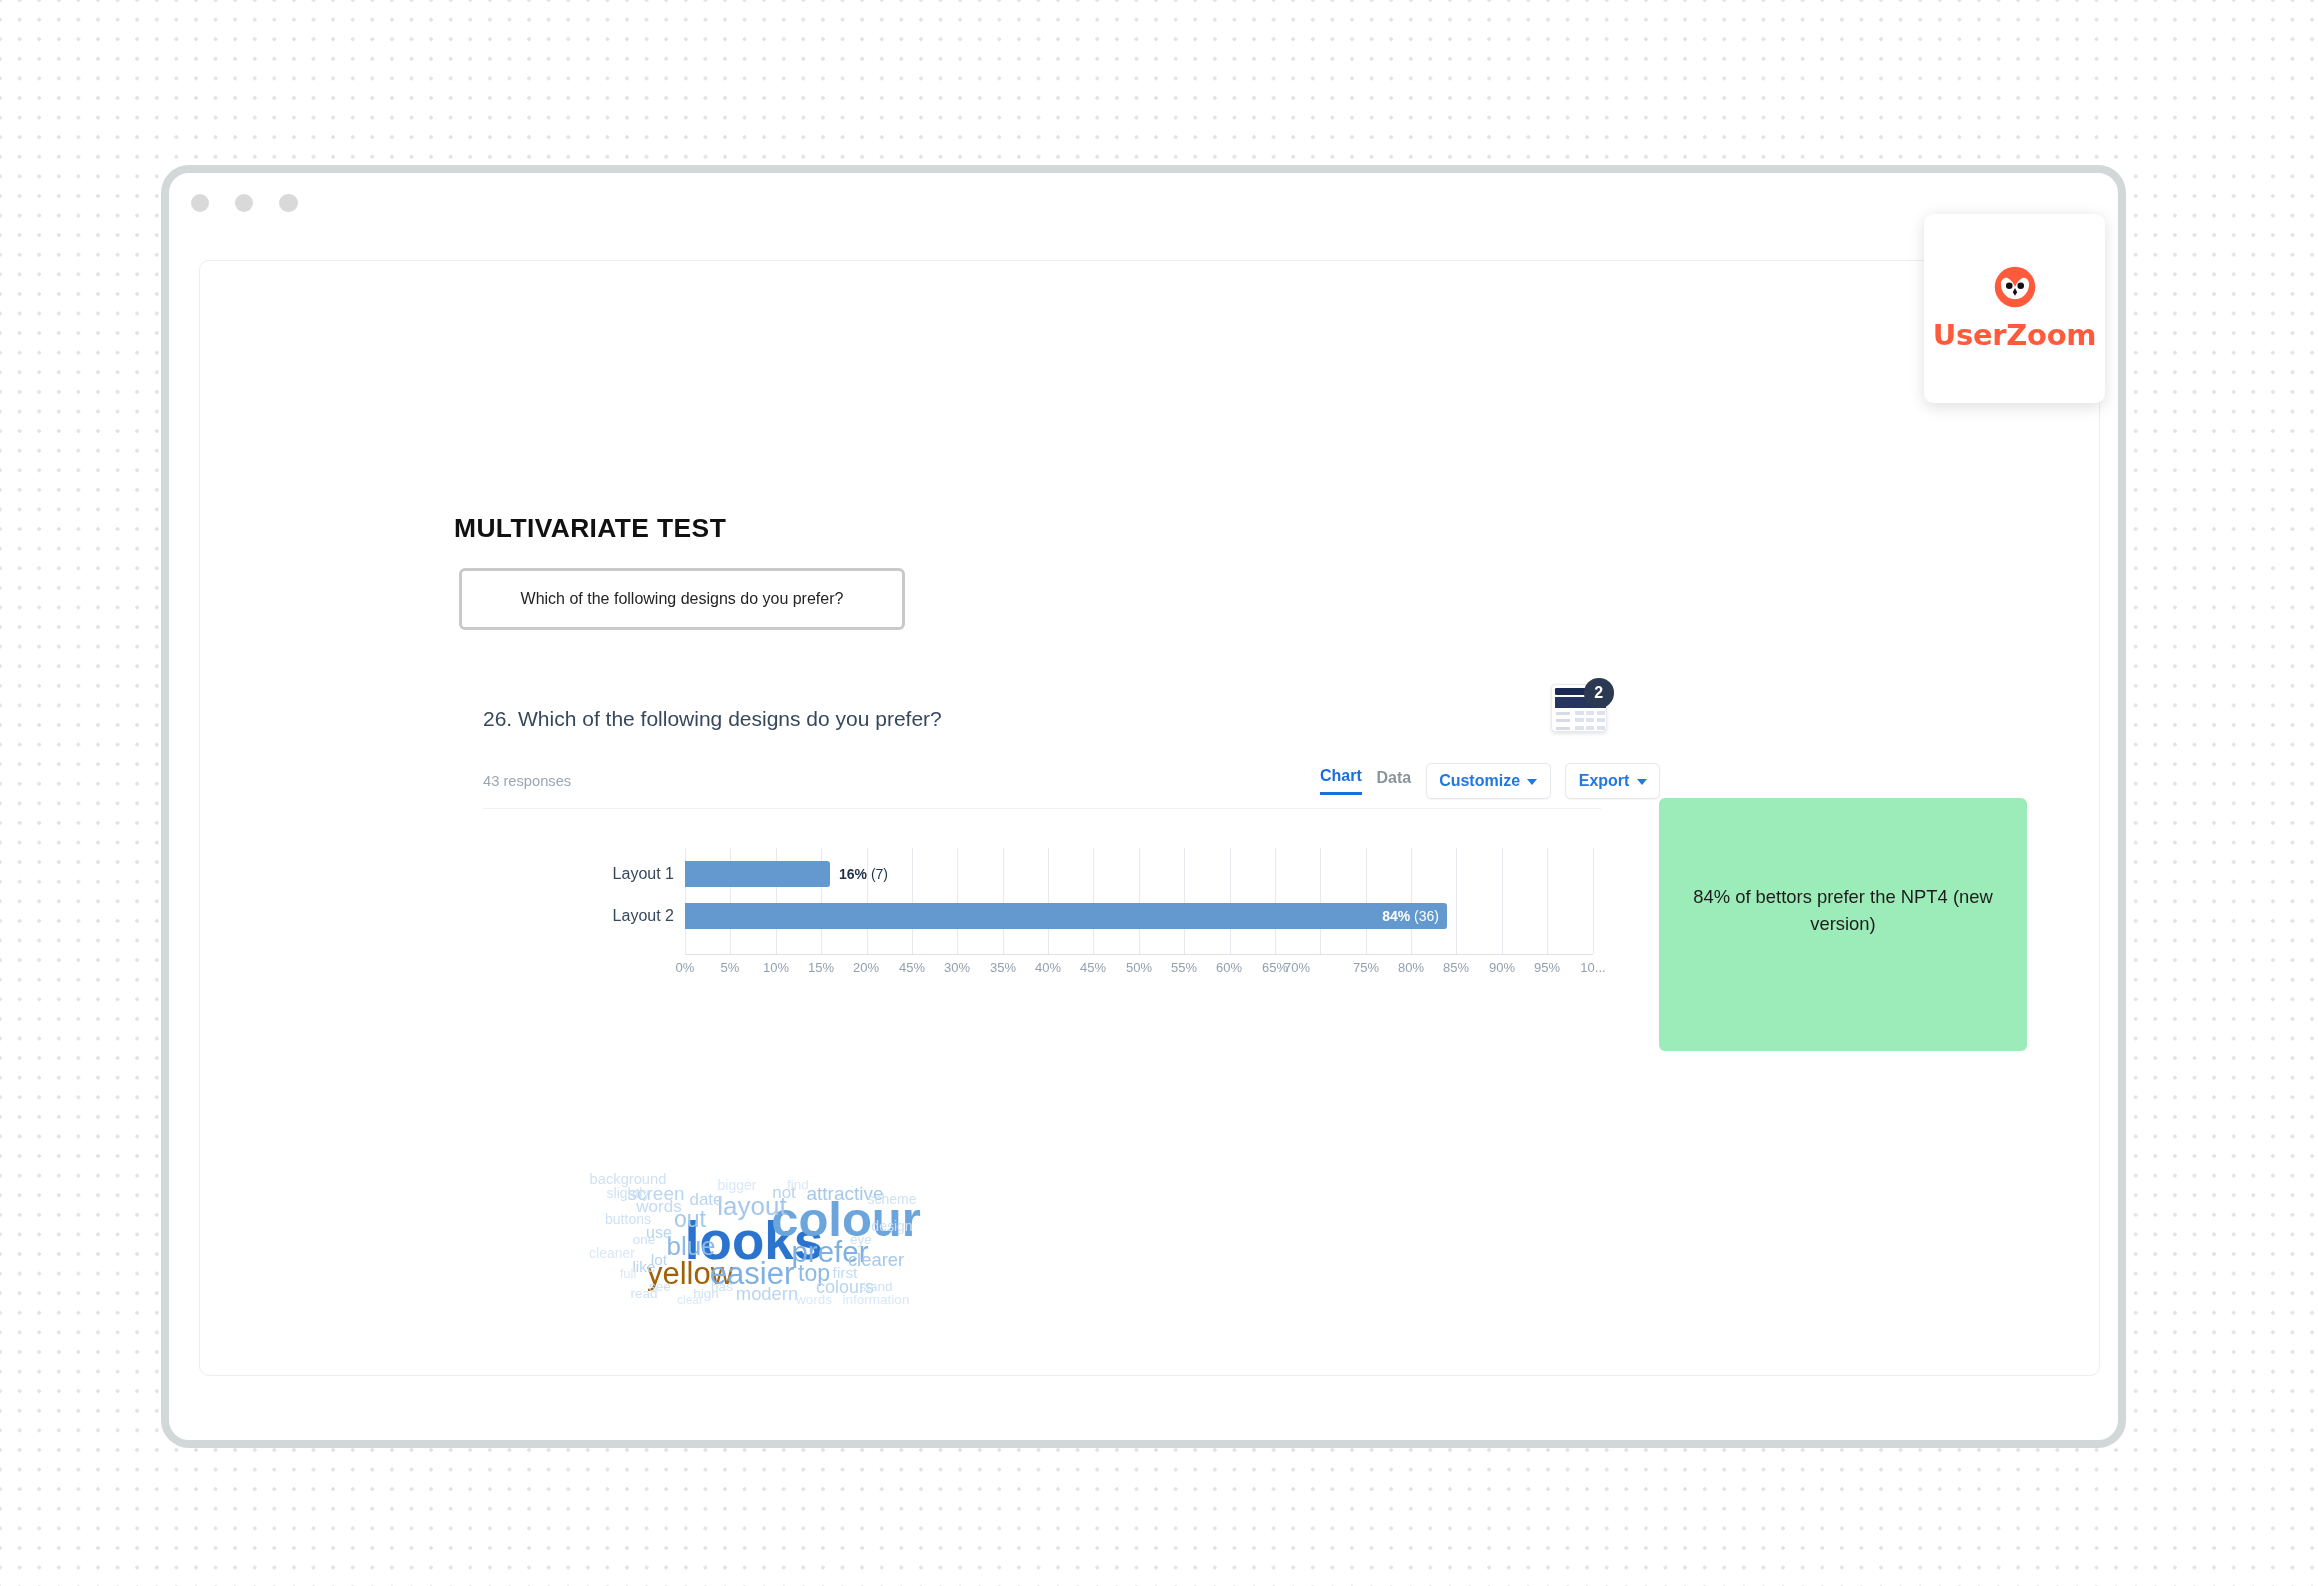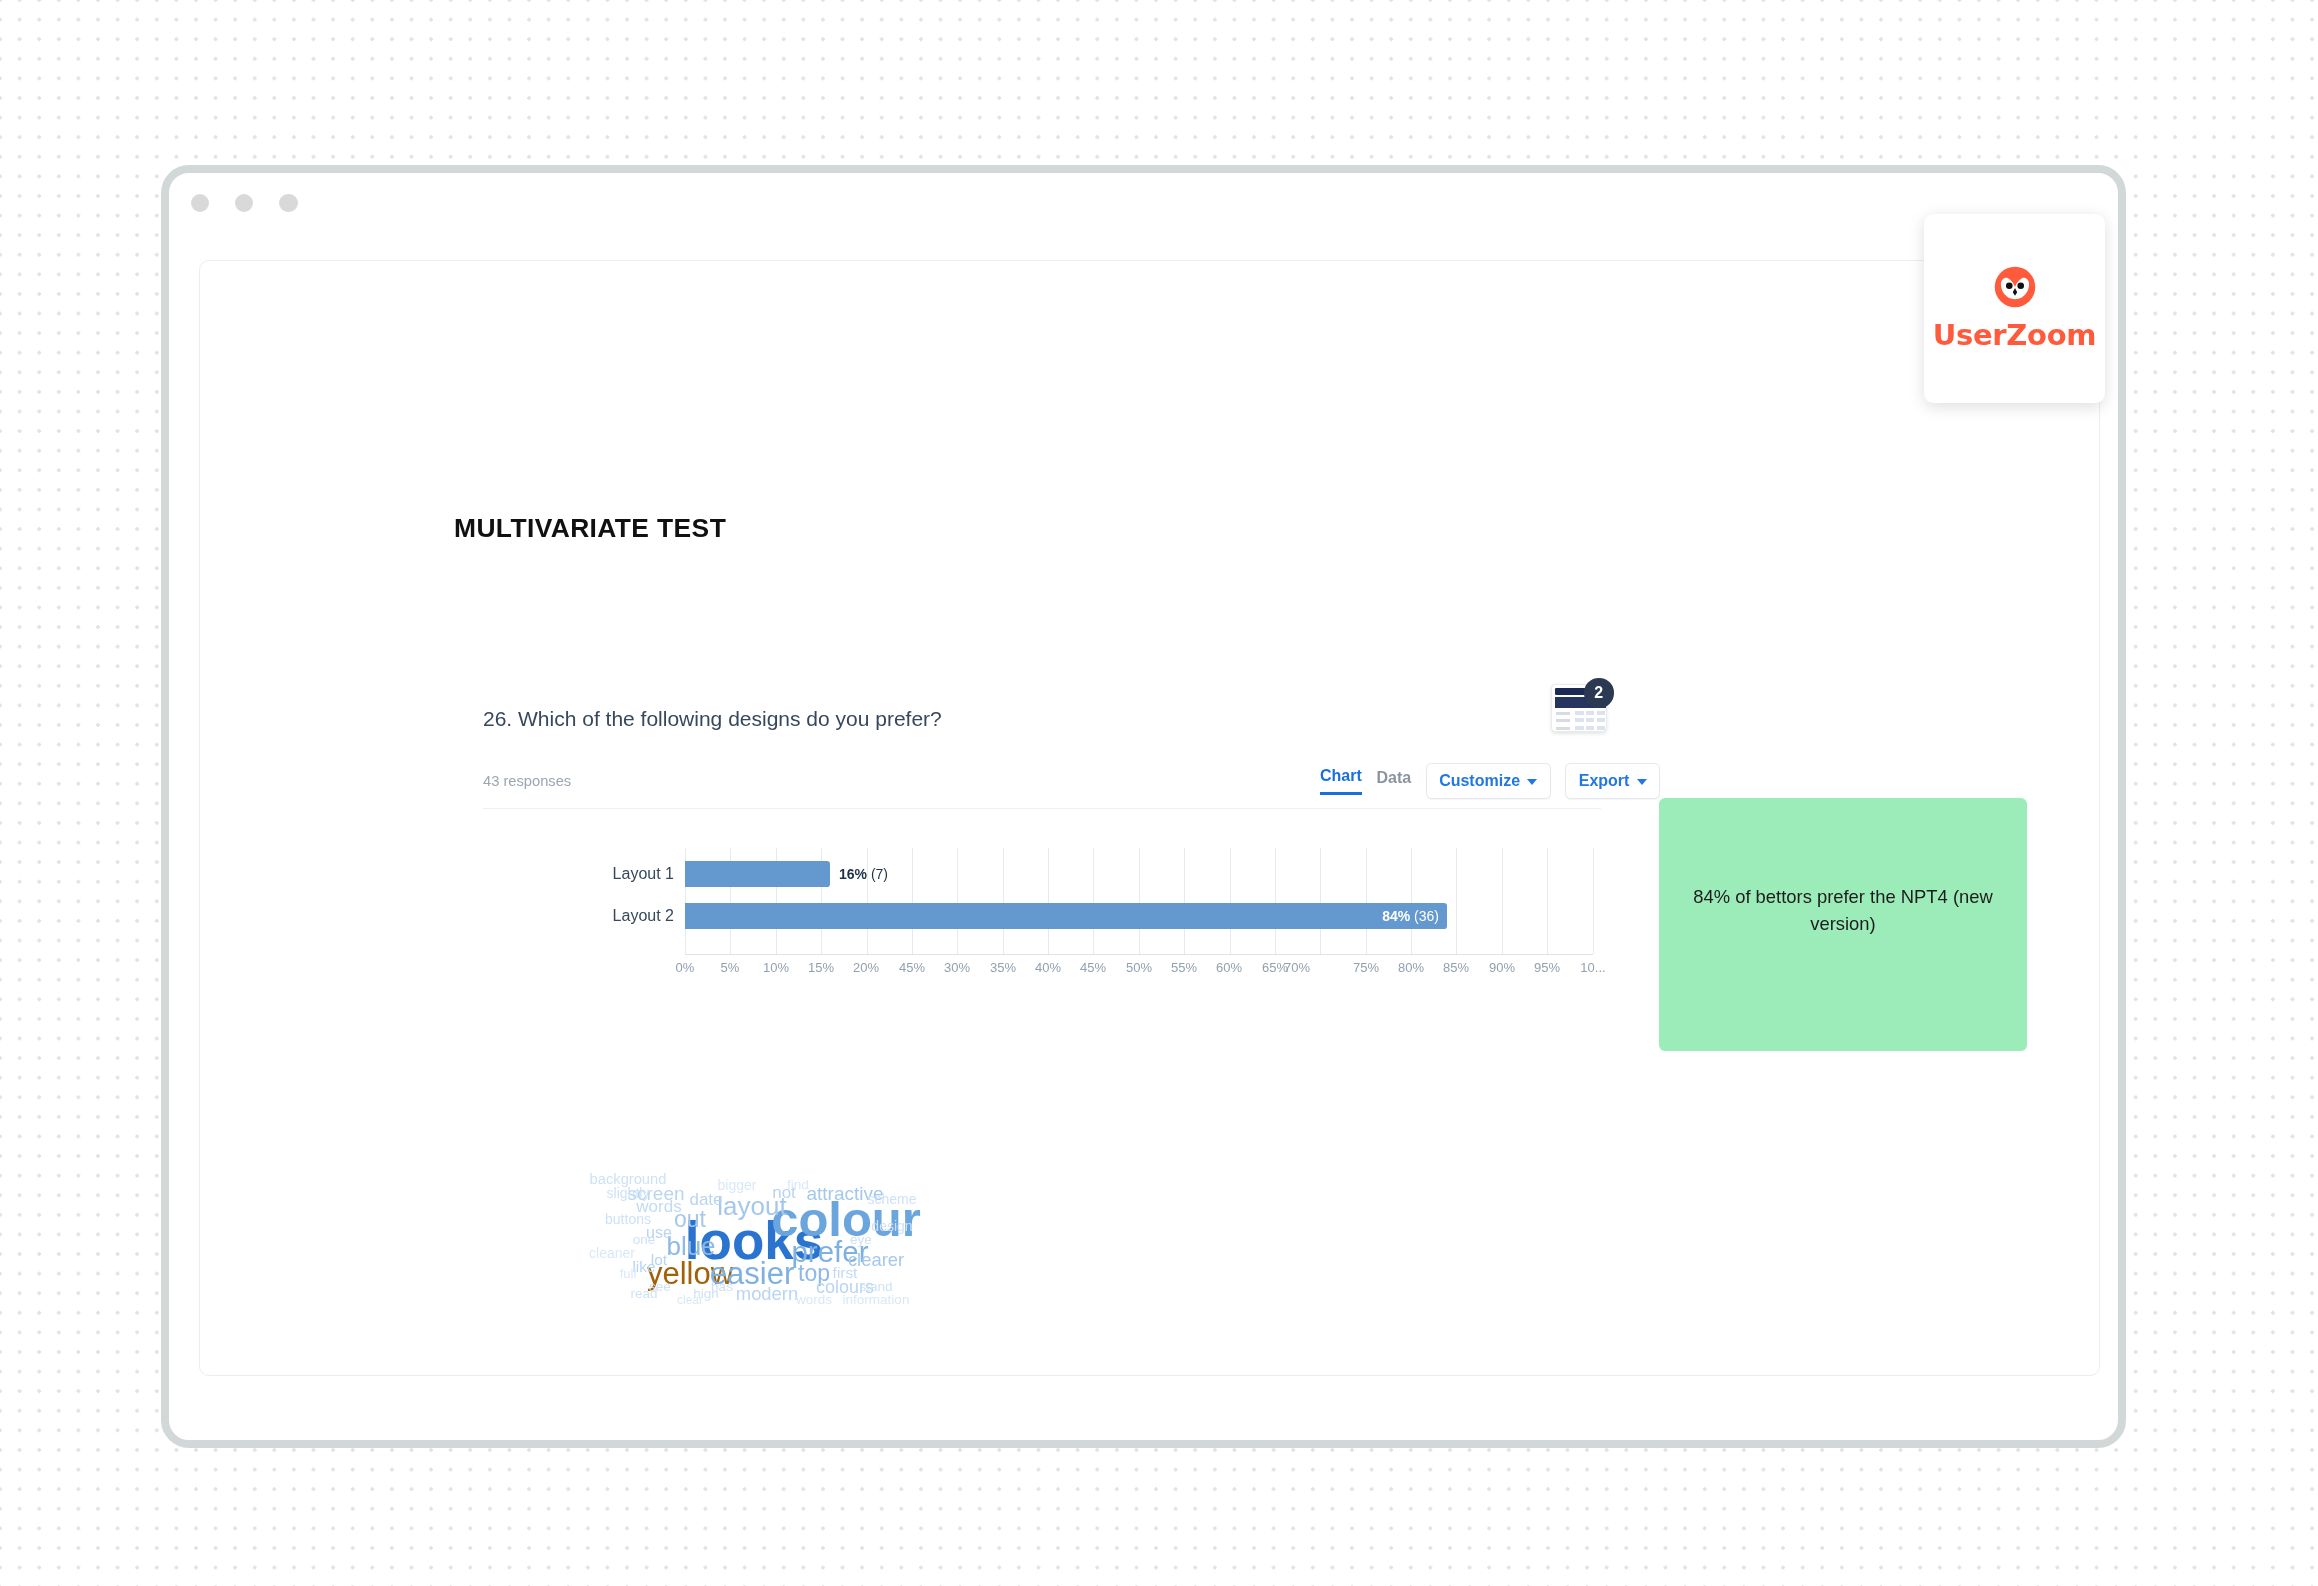--- a/index.html
+++ b/index.html
@@ -350,20 +350,23 @@
     <span class="dot"></span>
     <span class="dot"></span>
   </div>
 
   <div id="content-panel"></div>
 
   <div id="report">
 
     <h1 id="page-title">MULTIVARIATE TEST</h1>
 
+    <div id="question-input-box">
+      <span id="question-input-value" placeholder="Which of the following designs do you prefer?">Which of the following designs do you prefer?</span>
+    </div>
 
     <div id="question-heading">26. Which of the following designs do you prefer?</div>
     <div id="responses-count">43 responses</div>
 
     <div id="question-thumbnail">
       <div id="thumb-topbar"></div>
       <div id="thumb-topbar2"></div>
       <div id="thumb-band"></div>
       <div class="thumb-row" style="top:26px">
           <span class="lbl"></span>

